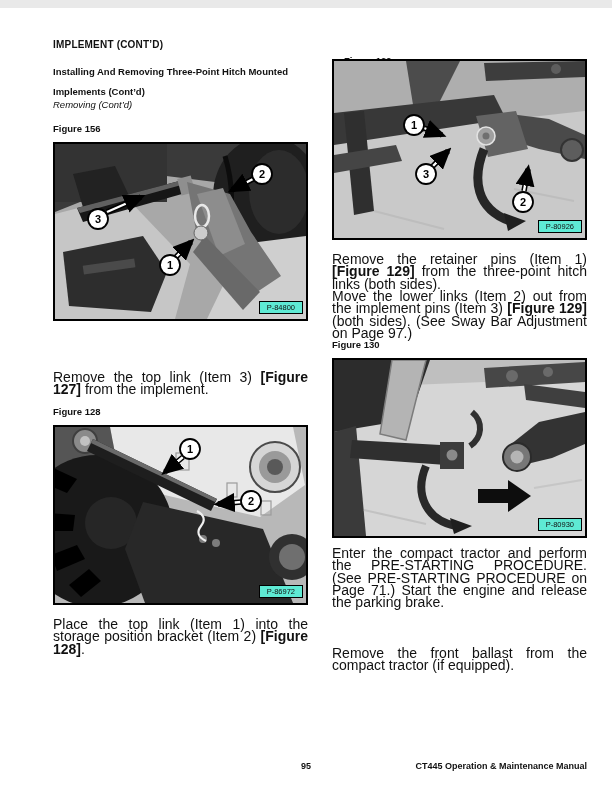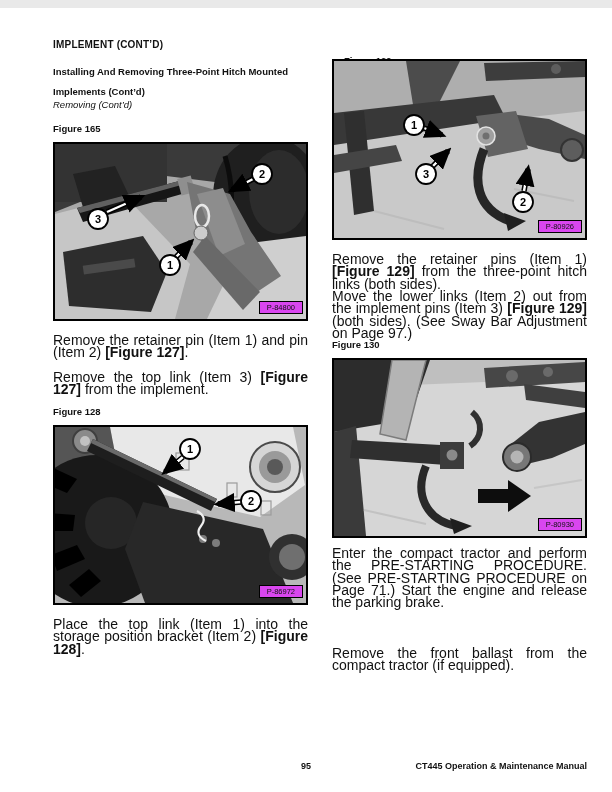--- a/index.html
+++ b/index.html
@@ -13,21 +13,21 @@
   .sub-title{font-size:9.5px;font-weight:bold;line-height:20px;width:255px;}
   .italic-head{font-size:9.5px;font-style:italic;}
   .fig-cap{font-size:9.5px;font-weight:bold;}
   .body-p{font-size:14px;line-height:12.3px;width:255px;text-align:justify;margin:0;}
   .body-p .b{font-weight:bold;}
   .photo{
     position:absolute;width:251px;border:2px solid #000;background:#a9a9a9;
   }
   .photo svg{display:block;width:100%;height:100%;}
   .photo-id{
-    position:absolute;right:3px;bottom:5px;background:#d946ef;border:1px solid #000;
+    position:absolute;right:3px;bottom:5px;background:#5eead4;border:1px solid #000;
     font-size:7.5px;line-height:11px;padding:0 7px;color:#111;white-space:nowrap;
   }
   .footer-num{
     position:absolute;left:0;width:612px;text-align:center;
     font-size:9px;font-weight:bold;
   }
   .footer-title{
     position:absolute;right:25px;font-size:9px;font-weight:bold;text-align:right;
   }
   .co-num{font:bold 11px "Liberation Sans", sans-serif;}
@@ -36,21 +36,21 @@
 <body>
 
 <div class="page">
 
   <div class="abs sec-title" style="left:53px;top:31px;">IMPLEMENT (CONT’D)</div>
 
   <div class="abs sub-title" style="left:53px;top:54px;">Installing And Removing Three-Point Hitch Mounted Implements (Cont’d)</div>
 
   <div class="abs italic-head" style="left:53px;top:91px;">Removing (Cont’d)</div>
 
-  <div class="abs fig-cap" style="left:53px;top:115px;">Figure 165</div>
+  <div class="abs fig-cap" style="left:53px;top:115px;">Figure 156</div>
 
   <div class="photo" style="left:53px;top:134px;height:175px;">
     <svg viewBox="0 0 251 175" preserveAspectRatio="none">
       <defs>
         <marker id="ah127" markerWidth="9" markerHeight="8" refX="7" refY="4" orient="auto">
           <path d="M0,0 L9,4 L0,8 z" fill="#000"></path>
         </marker>
       </defs>
       <rect x="0" y="0" width="251" height="175" fill="#a8a8a8"></rect>
       <polygon points="0,0 251,0 251,22 160,38 95,30 0,68" fill="#3a3a3a"></polygon>
@@ -94,21 +94,20 @@
         <text x="115" y="125" text-anchor="middle" class="co-num">1</text>
       </g>
       <g>
         <circle cx="207" cy="30" r="10" fill="#fff" stroke="#000" stroke-width="1.8"></circle>
         <text x="207" y="34" text-anchor="middle" class="co-num">2</text>
       </g>
     </svg>
     <div class="photo-id">P-84800</div>
   </div>
 
-  <p class="abs body-p" style="left:53px;top:326px;"><span>Remove the retainer pin (Item 1) and pin (Item 2) </span><span class="b">[Figure 127]</span><span>.</span></p>
 
   <p class="abs body-p" style="left:53px;top:363px;"><span>Remove the top link (Item 3) </span><span class="b">[Figure 127]</span><span> from the implement.</span></p>
 
   <div class="abs fig-cap" style="left:53px;top:398px;">Figure 128</div>
 
   <div class="photo" style="left:53px;top:417px;height:176px;">
     <svg viewBox="0 0 251 176" preserveAspectRatio="none">
       <defs>
         <marker id="ah128" markerWidth="9" markerHeight="8" refX="7" refY="4" orient="auto">
           <path d="M0,0 L9,4 L0,8 z" fill="#000"></path>

